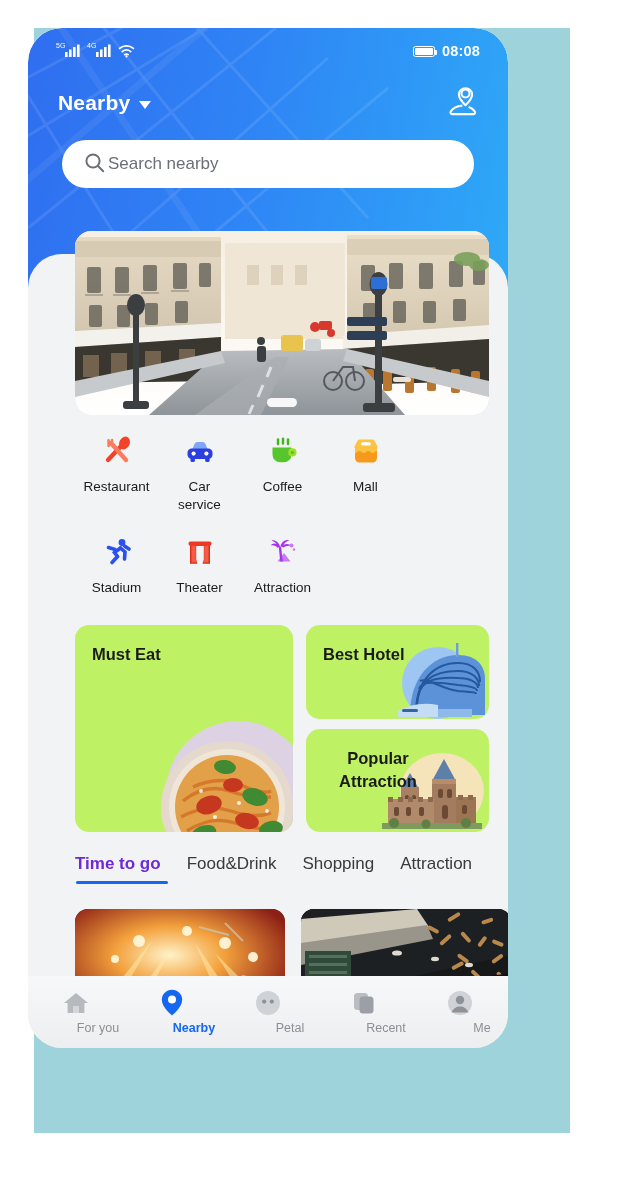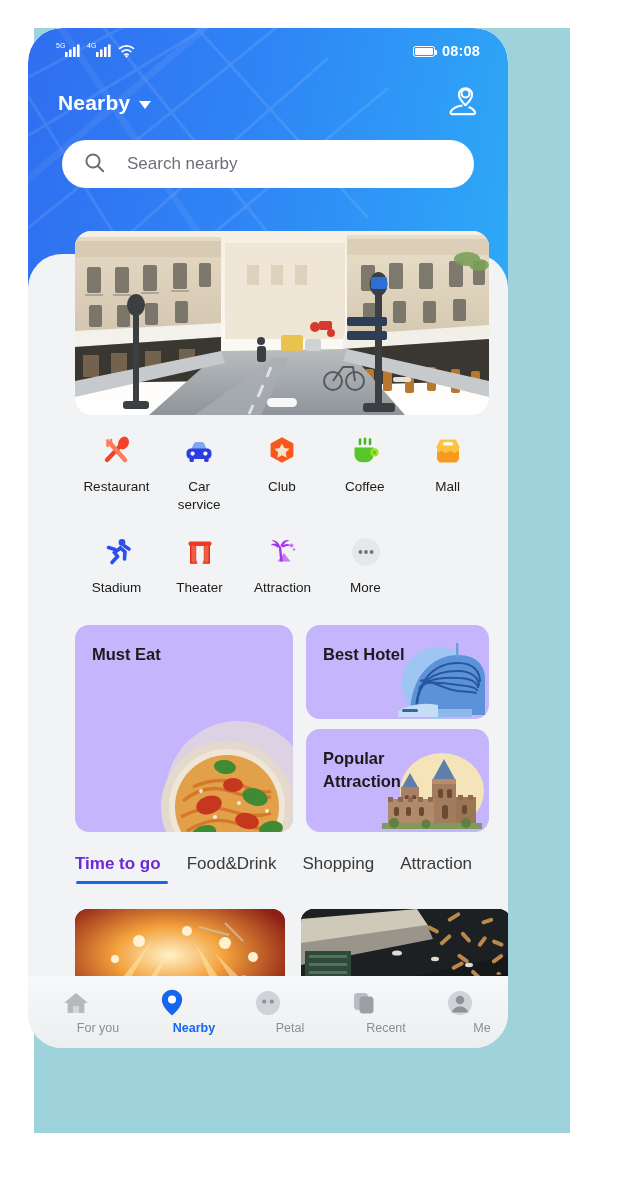--- a/index.html
+++ b/index.html
@@ -62,21 +62,21 @@
   }
   .title-left { display:flex; align-items:center; gap:9px; color:#fff; }
   .title-left .t { font-size:21px; font-weight:600; letter-spacing:.2px; }
   .caret { width:0;height:0;border-left:6.5px solid transparent;
            border-right:6.5px solid transparent;border-top:8px solid #fff;
            margin-top:3px;}
 
   .searchbar {
     position:absolute; left:34px; top:112px; width:412px; height:48px;
     background:#fff; border-radius:26px;
-    display:flex; align-items:center; gap:22px; padding:0 22px;
+    display:flex; align-items:center; gap:3px; padding:0 22px;
   }
   .searchbar .ph { color:#6b6f76; font-size:17px; }
 
   
   .banner {
     position:absolute; left:47px; top:203px; width:414px; height:184px;
     border-radius:16px; overflow:hidden; z-index:3;
     background:#c9cfd4;
   }
   .banner svg { display:block; width:100%; height:100%; }
@@ -93,21 +93,21 @@
   .cat { width:83px; display:flex; flex-direction:column; align-items:center; }
   .cat .glyph { width:40px; height:40px; display:flex; align-items:center; justify-content:center; }
   .cat .lbl {
     margin-top:7px; font-size:13.5px; color:#1b1b1b; text-align:center;
     line-height:1.32; max-width:80px;
   }
   .catrow.r2 { margin-top:18px; }
 
   
   .cards { position:absolute; left:47px; top:597px; width:414px; height:207px; }
-  .card { position:absolute; background:#c4b5fd; border-radius:14px; overflow:hidden; }
+  .card { position:absolute; background:#bef264; border-radius:14px; overflow:hidden;text-align:center; }
   .card .ctitle {
     position:absolute; left:17px; top:18px; font-size:16.5px; font-weight:600;
     color:#1b1b1b; line-height:1.4; z-index:2;
   }
   .card-must { left:0; top:0; width:218px; height:207px; }
   .card-hotel { left:231px; top:0; width:183px; height:94px; }
   .card-attr { left:231px; top:104px; width:183px; height:103px; }
   .card-attr .ctitle { width:110px; }
 
   
@@ -396,29 +396,20 @@
               <rect x="7.5" y="24" width="4.4" height="4" rx="1.6" fill="#2b3fe0"></rect>
               <rect x="22.2" y="24" width="4.4" height="4" rx="1.6" fill="#2b3fe0"></rect>
               <circle cx="10.6" cy="19.6" r="2.1" fill="#fff"></circle>
               <circle cx="23.4" cy="19.6" r="2.1" fill="#fff"></circle>
             </svg>
           </span>
           <span class="lbl" style="white-space:pre-line">Car
 service</span>
         </div>
 
-        <div class="cat">
-          <span class="glyph">
-            <svg width="34" height="34" viewBox="0 0 34 34">
-              <path d="M17 3.2 L28.4 9.6 V22.4 L17 28.8 L5.6 22.4 V9.6 Z" fill="#f8591a" rx="3"></path>
-              <path d="M17 9.4 l2.3 4.7 5.2.75 -3.75 3.65.9 5.15L17 21.2l-4.65 2.45.9-5.15-3.75-3.65 5.2-.75z" fill="#fde0cd"></path>
-            </svg>
-          </span>
-          <span class="lbl">Club</span>
-        </div>
 
         <div class="cat">
           <span class="glyph">
             <svg width="34" height="34" viewBox="0 0 34 34">
               <g stroke="#3fb81e" stroke-width="2.5" stroke-linecap="round">
                 <path d="M12 5.5 V10"></path>
                   <path d="M17 4.8 V9.6"></path>
                   <path d="M22 5.5 V10"></path>
               </g>
               <path d="M6.5 13.5h19v7.2a7.6 7.6 0 0 1-7.6 7.6h-3.8A7.6 7.6 0 0 1 6.5 20.7z" fill="#55c62b"></path>
@@ -486,33 +477,20 @@
                 <path d="M14.5 11 C16 6 20.5 4 23.5 5.6 c-3.4.6-5.6 2.8-6.6 5.9z"></path>
                 <path d="M15 11.5 C19 8 23.5 8.4 25 11 c-3-.8-5.6 0-7.4 1.6z"></path>
               </g>
               <circle cx="25.5" cy="10.5" r="2" fill="#c77bf5"></circle>
               <circle cx="28" cy="14.5" r="1.3" fill="#c77bf5"></circle>
             </svg>
           </span>
           <span class="lbl">Attraction</span>
         </div>
 
-        <div class="cat">
-          <span class="glyph">
-            <svg width="34" height="34" viewBox="0 0 34 34">
-              <circle cx="17" cy="17" r="14" fill="#e6e7e9"></circle>
-              <g fill="#6f737a">
-                <circle cx="11.4" cy="17" r="1.9"></circle>
-                  <circle cx="17" cy="17" r="1.9"></circle>
-                  <circle cx="22.6" cy="17" r="1.9"></circle>
-              </g>
-            </svg>
-          </span>
-          <span class="lbl">More</span>
-        </div>
 
       </div>
     </div>
 
     <div class="cards">
 
       <div class="card card-must">
         <span class="ctitle">Must Eat</span>
         <svg viewBox="0 0 218 207" style="position:absolute;inset:0;width:100%;height:100%">
           <circle cx="163" cy="168" r="72" fill="#ddd2e3"></circle>

